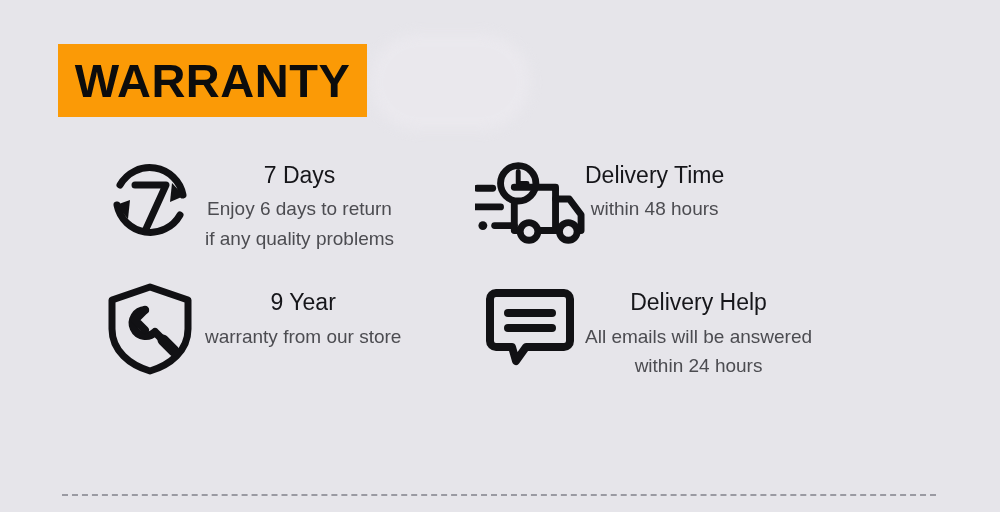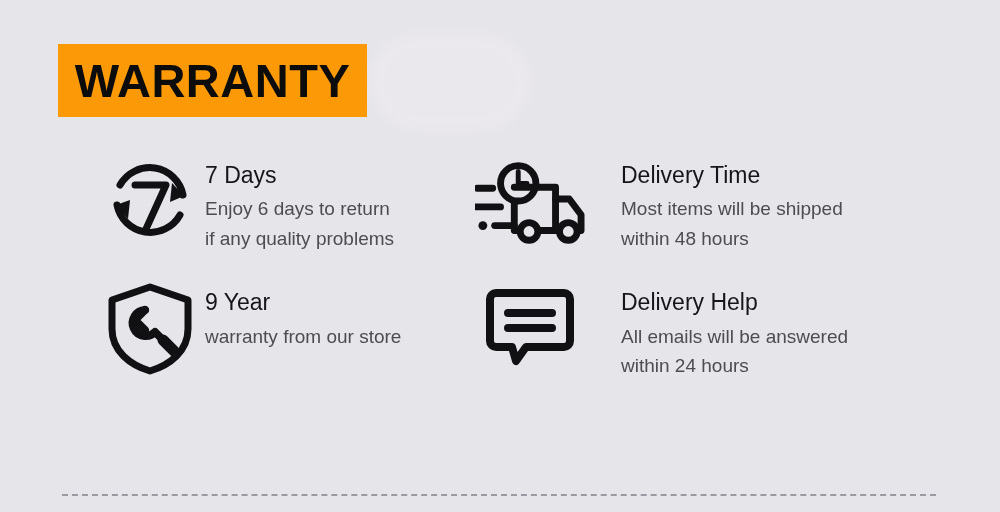--- a/index.html
+++ b/index.html
@@ -39,28 +39,28 @@
     color:#0c0c0c;
     line-height:1;
     white-space:nowrap;
   }
   
   .grid {
     position:absolute;
     left:0; top:152px;
     width:1000px;
   }
-  .row { display:flex; }
+  .row { display:flex;text-align:center; }
   .row + .row { margin-top:26px; }
   .cell {
     display:flex;
     align-items:flex-start;
   }
   .cell.left  { width:455px; padding-left:95px; }
-  .cell.right { width:440px; padding-left:20px;gap:36px; }
+  .cell.right { width:440px; padding-left:20px; }
 
   .icon-wrap {
     width:110px;
     min-width:110px;
     height:100px;
     display:flex;
     align-items:center;
     justify-content:center;
   }
   .icon-wrap svg { display:block; }
@@ -139,21 +139,20 @@
             <path d="M40 30 H82 V74 H40 V45" stroke="#111114" stroke-width="7" stroke-linecap="round" stroke-linejoin="round" fill="none"></path>
 
             <path d="M82 42 H96 L108 58 V74 H82" stroke="#111114" stroke-width="7" stroke-linecap="round" stroke-linejoin="round" fill="none"></path>
 
             <circle cx="55" cy="75" r="9" stroke="#111114" stroke-width="7" fill="#e6e5ea"></circle>
             <circle cx="95" cy="75" r="9" stroke="#111114" stroke-width="7" fill="#e6e5ea"></circle>
           </svg>
         </div>
         <div class="text-wrap">
           <div class="feature-title">Delivery Time</div>
-          <div class="feature-line">Most items will be shipped</div>
           <div class="feature-line">within 48 hours</div>
         </div>
       </div>
     </div>
 
     <div class="row">
 
       <div class="cell left">
         <div class="icon-wrap">
           <svg width="92" height="96" viewBox="0 0 92 96" fill="none">

